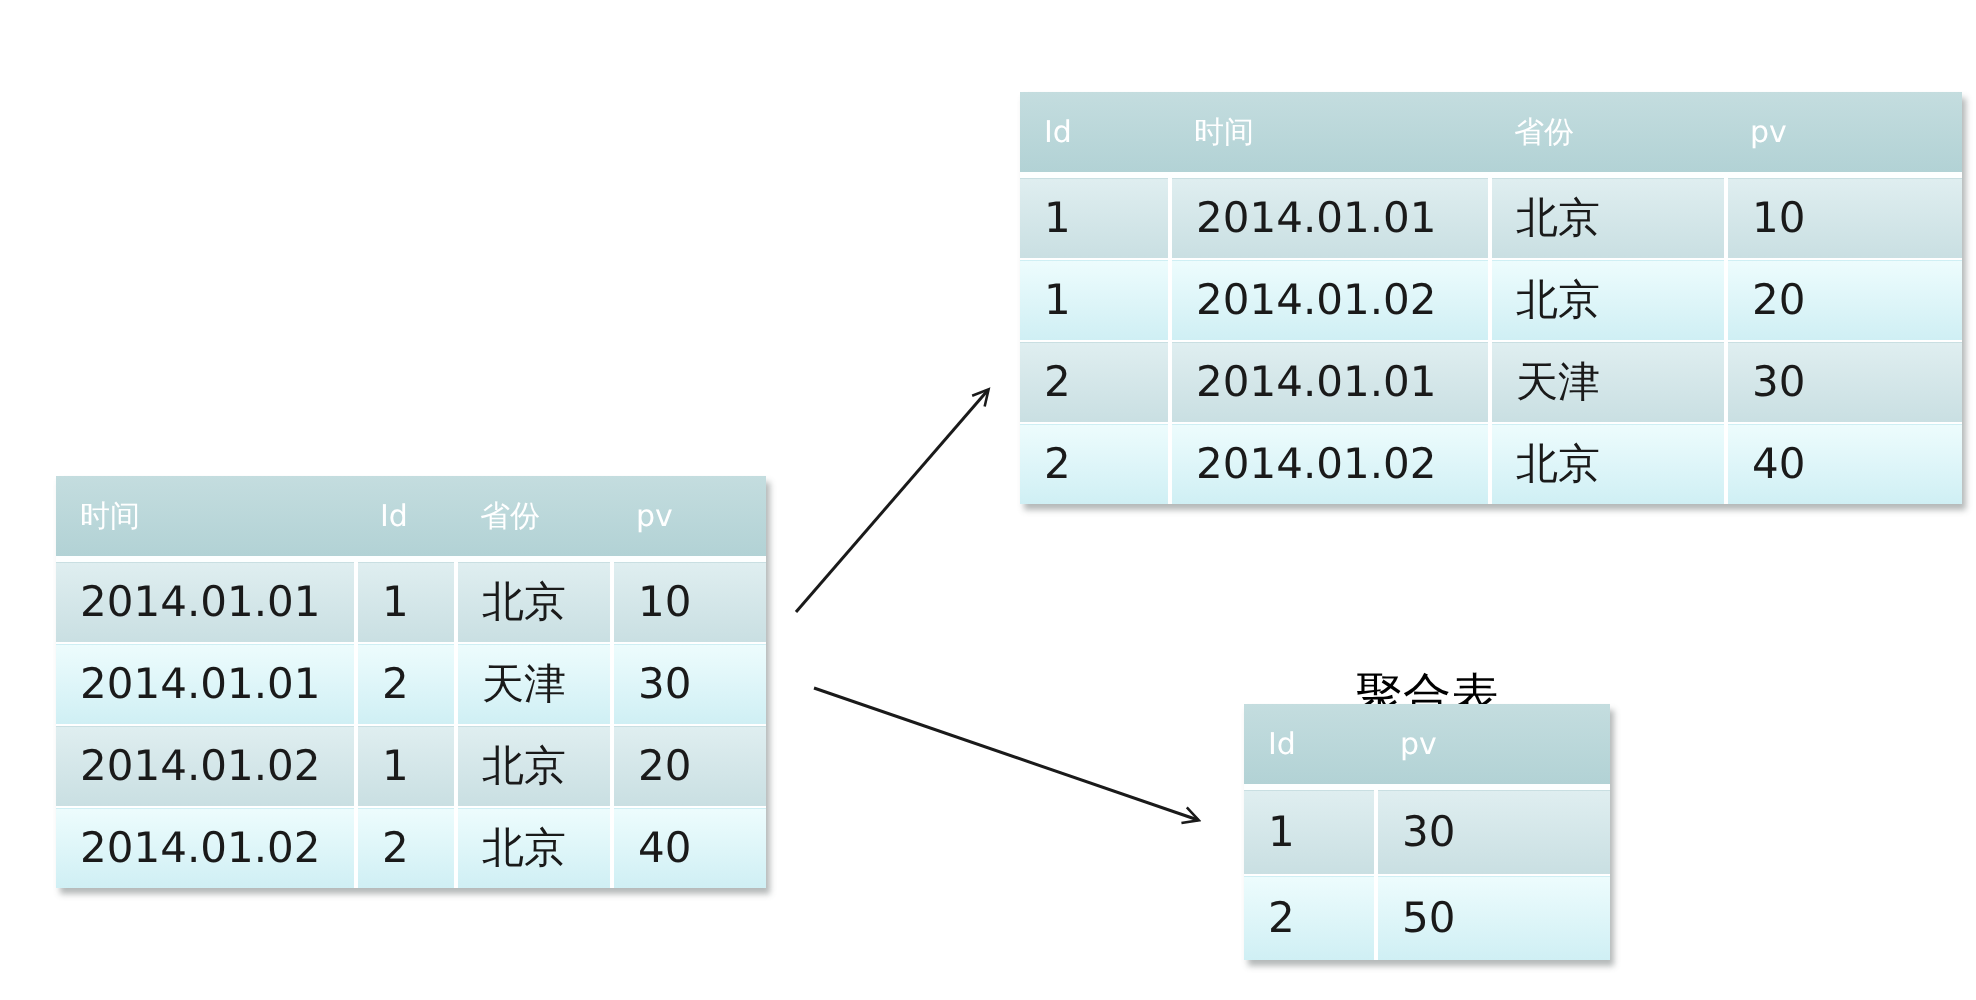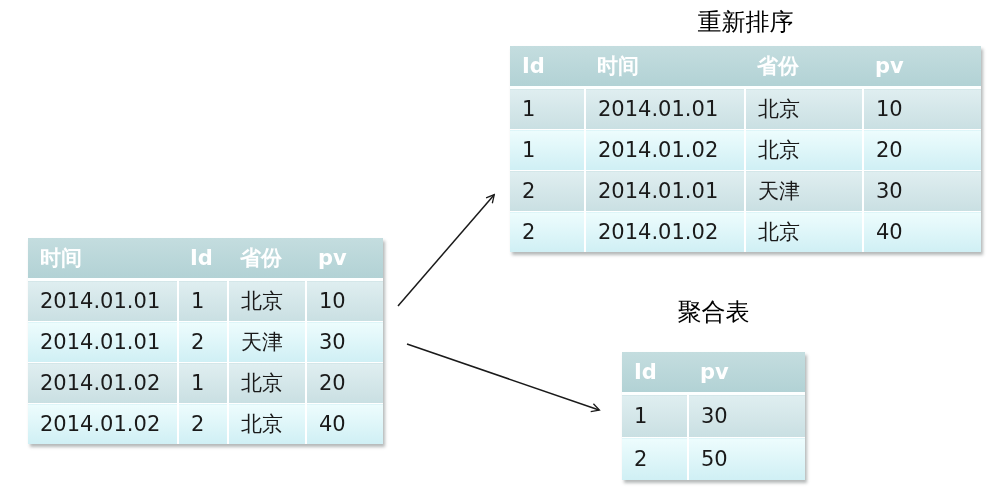--- a/index.html
+++ b/index.html
@@ -19,22 +19,22 @@
   }
   .tbl {
     position: absolute;
     border-collapse: collapse;
     table-layout: fixed;
     box-shadow: 2px 3px 3px rgba(90, 100, 100, 0.45);
   }
   .tbl th {
     background: linear-gradient(180deg, var(--header-bg-top, #c4dddf) 0%, var(--header-bg, #b2d2d5) 100%);
     color: var(--header-text, #ffffff);
-    font-weight: bold;
-    font-size: 21px;
+    font-weight: normal;
+    font-size: 15px;
     text-align: left;
     padding: 0 0 0 12px;
     height: 40px;
     border-bottom: 3px solid #fdffff;
     white-space: nowrap;
     overflow: hidden;
   }
   .tbl td {
     font-size: 21px;
     color: var(--body-text, #1a1a1a);
@@ -58,21 +58,21 @@
   #aggregate-table { left: 622px; top: 352px; width: 183px; }
   #aggregate-table td { height: 42px; }
   .tbl-title {
     position: absolute;
     text-align: center;
     font-size: 24px;
     color: #000000;
     white-space: nowrap;
   }
   #reorder-title { left: 510px; top: 6px; width: 471px; }
-  #aggregate-title { left: 622px; top: 296px; width: 183px; }
+  #aggregate-title { left: 622px; top: 332px; width: 183px; }
 </style>
 </head>
 <body>
 
 <div class="canvas">
 
   <svg class="arrows-layer" viewBox="0 0 988 500" xmlns="http://www.w3.org/2000/svg">
     <defs>
       <marker id="arrowhead" viewBox="0 0 12 12" refX="10" refY="6" markerWidth="11" markerHeight="11" orient="auto-start-reverse" markerUnits="userSpaceOnUse">
         <path d="M2,1.5 L10.5,6 L2,10.5" fill="none" stroke="#1a1a1a" stroke-width="1.4"></path>
@@ -118,21 +118,20 @@
       </tr>
       <tr class="even">
         <td>2014.01.02</td>
         <td>2</td>
         <td>北京</td>
         <td>40</td>
       </tr>
     </tbody>
   </table>
 
-  <div class="tbl-title" id="reorder-title">重新排序</div>
   <table class="tbl" id="reorder-table">
     <colgroup>
         <col style="width:75px">
         <col style="width:160px">
         <col style="width:118px">
         <col style="width:118px">
       </colgroup>
     <thead>
       <tr>
         <th>Id</th>

